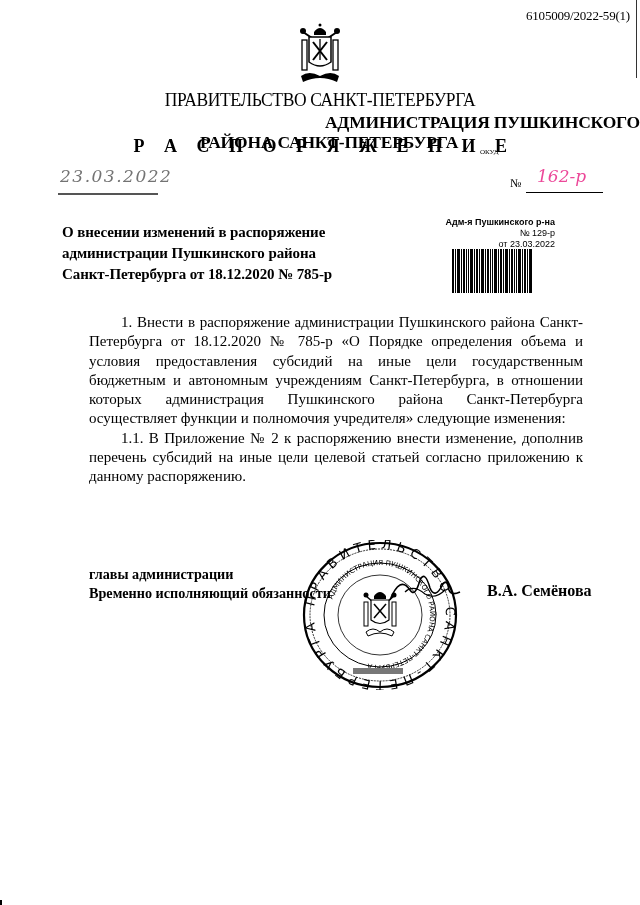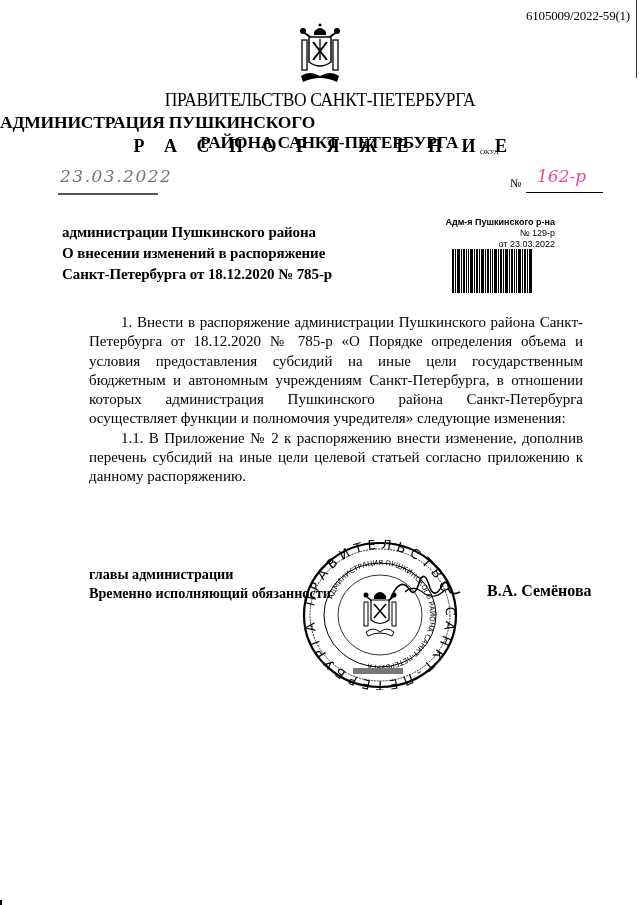--- a/index.html
+++ b/index.html
@@ -29,21 +29,21 @@
     }
     .gov {
       left: 0; width: 640px; text-align: center;
       top: 89px;
       font-size: 19px;
       letter-spacing: -0.4px;
       transform: scaleX(0.92);
       transform-origin: 320px 0;
     }
     .adm1 {
-      left: 0; width: 640px; text-align: left;
+      left: 0; width: 640px; text-align: right;
       top: 112px; font-size: 17.5px; font-weight: bold; letter-spacing: -0.2px;
     }
     .adm2 {
       left: 0; width: 640px; text-align: center;
       top: 132px; font-size: 17.5px; font-weight: bold; letter-spacing: -0.2px; padding-left: 9px;
     }
     .order {
       left: 0; width: 640px; text-align: center;
       top: 134px; font-size: 18px; font-weight: bold; letter-spacing: 7.5px;
       margin-top: 1px;
@@ -149,22 +149,22 @@
 <div class="abs okud">ОКУД</div>
 
 <div class="abs date-hand">23.03.2022</div>
 <div class="abs date-line"></div>
 
 <div class="abs num-label">№</div>
 <div class="abs num-hand">162-р</div>
 <div class="abs num-line"></div>
 
 <div class="abs subject">
+  <div>О внесении изменений в распоряжение</div>
   <div>администрации Пушкинского района</div>
-  <div>О внесении изменений в распоряжение</div>
   <div>Санкт-Петербурга от 18.12.2020 № 785-р</div>
 </div>
 
 <div class="abs reg-block">
   <div class="reg-org">Адм-я Пушкинского р-на</div>
   <div>№ 129-р</div>
   <div>от 23.03.2022</div>
 </div>
 
 <svg class="abs barcode" viewBox="0 0 80 44" preserveAspectRatio="none">

